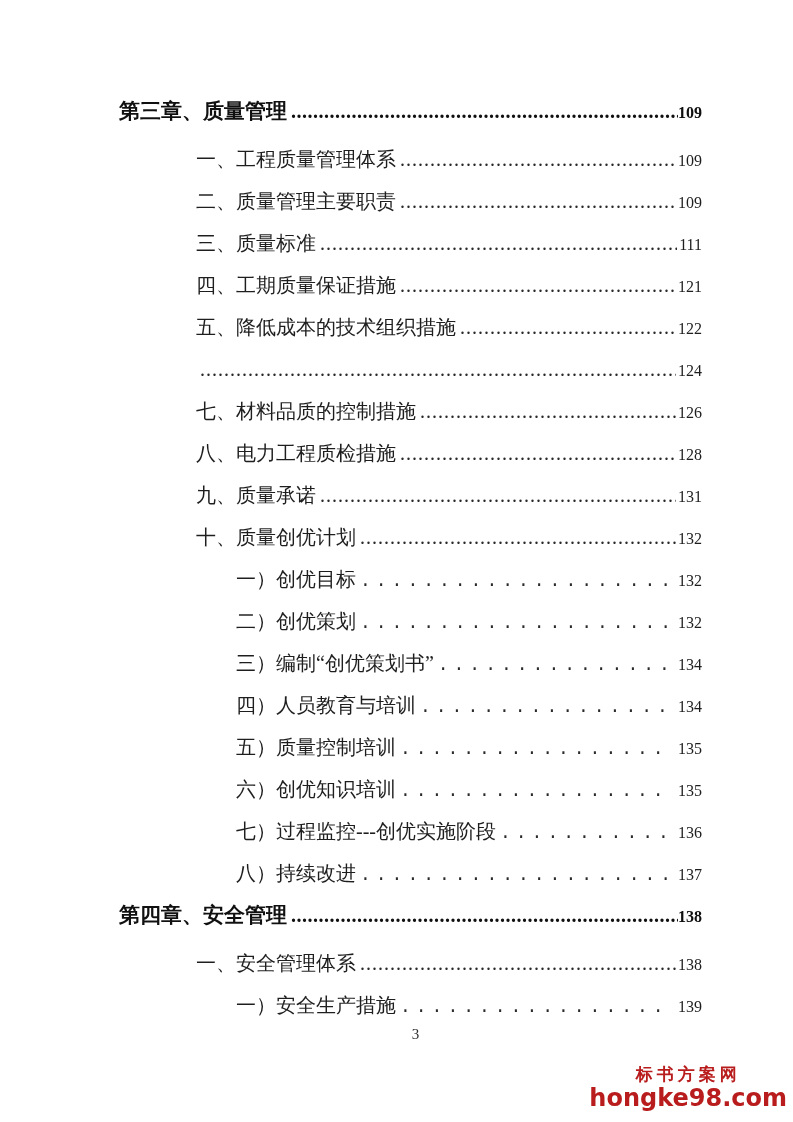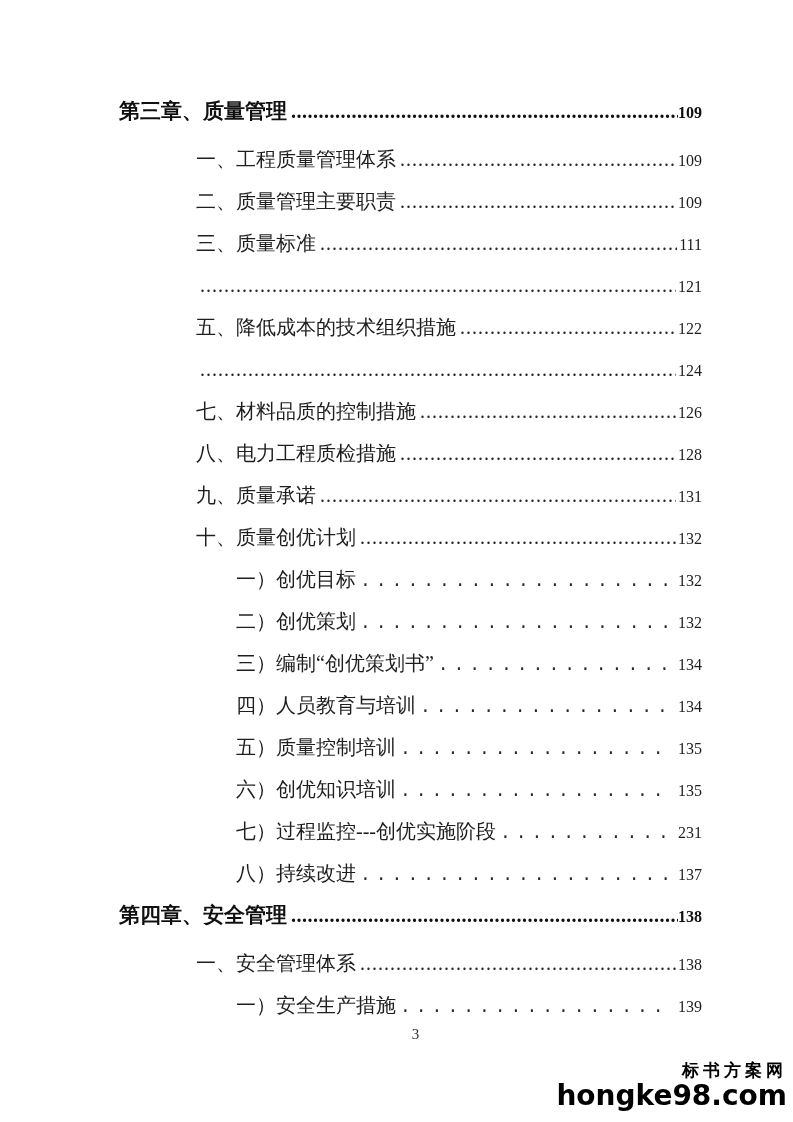--- a/index.html
+++ b/index.html
@@ -80,33 +80,33 @@
     top: 1026px;
     text-align: center;
     font-size: 15px;
     color: #2f2f2f;
     transform: translateX(19px);
   }
   .watermark {
     position: absolute;
     right: 6px;
     bottom: 12px;
-    text-align: right;
-    color: #000000;
+    text-align: center;
+    color: #b91c1c;
     font-family: "DejaVu Sans", "Liberation Sans", sans-serif;
     font-weight: bold;
     line-height: 1.0;
   }
   .watermark .wm-name {
     font-size: 17px;
     letter-spacing: 4px;
     margin-bottom: 3px;
   }
   .watermark .wm-url {
-    font-size: 28px;
+    font-size: 24px;
     letter-spacing: 0;
   }
 </style>
 </head>
 <body>
 
 <div class="page">
 
   <div class="toc" id="toc">
       <div class="toc-row chapter">
@@ -123,20 +123,21 @@
     <span class="toc-label">二、质量管理主要职责</span>
     <span class="toc-leader">....................................................................................................................................................................................</span>
     <span class="toc-page">109</span>
   </div>
       <div class="toc-row item">
     <span class="toc-label">三、质量标准</span>
     <span class="toc-leader">....................................................................................................................................................................................</span>
     <span class="toc-page">111</span>
   </div>
       <div class="toc-row item">
+    <span class="toc-label">四、工期质量保证措施</span>
     <span class="toc-leader">....................................................................................................................................................................................</span>
     <span class="toc-page">121</span>
   </div>
       <div class="toc-row item">
     <span class="toc-label">五、降低成本的技术组织措施</span>
     <span class="toc-leader">....................................................................................................................................................................................</span>
     <span class="toc-page">122</span>
   </div>
       <div class="toc-row item">
     <span class="toc-leader">....................................................................................................................................................................................</span>
@@ -188,21 +189,21 @@
     <span class="toc-page">135</span>
   </div>
       <div class="toc-row subitem">
     <span class="toc-label">六）创优知识培训</span>
     <span class="toc-leader">....................................................................................................................................................................................</span>
     <span class="toc-page">135</span>
   </div>
       <div class="toc-row subitem">
     <span class="toc-label">七）过程监控---创优实施阶段</span>
     <span class="toc-leader">....................................................................................................................................................................................</span>
-    <span class="toc-page">231</span>
+    <span class="toc-page">136</span>
   </div>
       <div class="toc-row subitem">
     <span class="toc-label">八）持续改进</span>
     <span class="toc-leader">....................................................................................................................................................................................</span>
     <span class="toc-page">137</span>
   </div>
       <div class="toc-row chapter">
     <span class="toc-label">第四章、安全管理</span>
     <span class="toc-leader">....................................................................................................................................................................................</span>
     <span class="toc-page">138</span>

